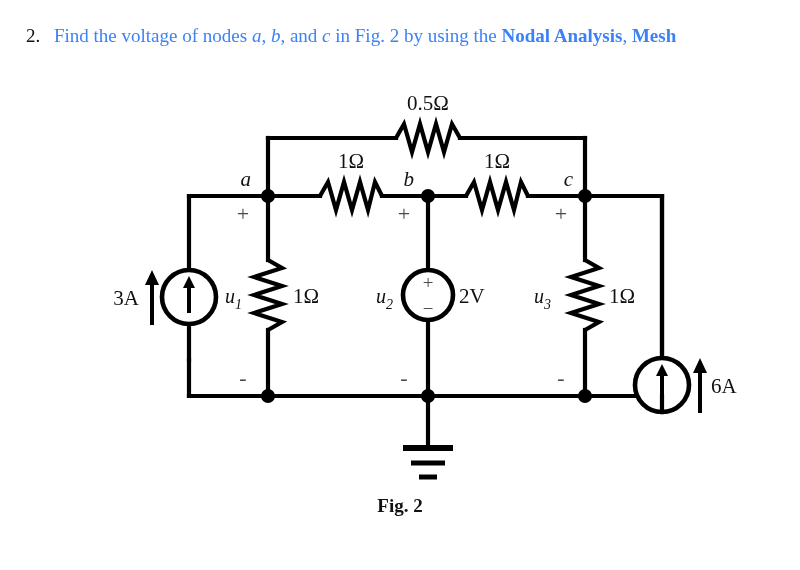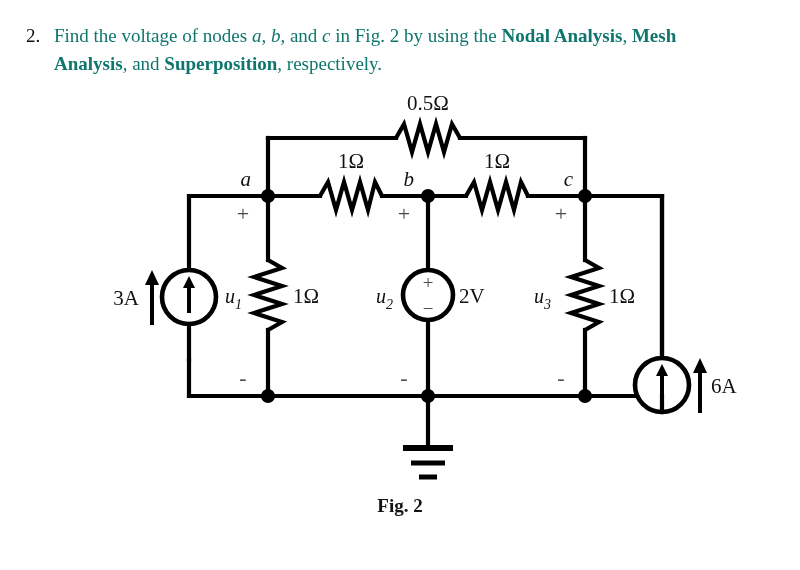--- a/index.html
+++ b/index.html
@@ -32,21 +32,21 @@
     width: 28px;
     flex: 0 0 28px;
     font-size: 19px;
     line-height: 28px;
     color: #111;
   }
   .prob-text {
     flex: 1 1 auto;
     font-size: 19px;
     line-height: 28px;
-    color: #0f766e;
+    color: #3b82f6;
     text-align: left;
   }
   .prob-text .b { font-weight: bold; }
   .prob-text .it { font-style: italic; }
 
   
   #circuit-figure {
     position: absolute;
     left: 0;
     top: 88px;
@@ -129,24 +129,20 @@
 </head>
 <body>
 
 <div id="page">
 
   <div id="problem">
     <div class="prob-row">
       <div class="prob-num">2.</div>
       <div class="prob-text"><span>Find the voltage of nodes </span><span class="it">a</span><span>, </span><span class="it">b,</span><span> and </span><span class="it">c</span><span> in Fig. 2 by using the </span><span class="b">Nodal Analysis</span><span>, </span><span class="b">Mesh</span></div>
     </div>
-    <div class="prob-row">
-      <div class="prob-num"></div>
-      <div class="prob-text"><span class="b">Analysis</span><span>, and </span><span class="b">Superposition</span><span>, respectively.</span></div>
-    </div>
   </div>
 
   <div id="circuit-figure">
     <svg id="circuit-svg" viewBox="0 0 800 445" xmlns="http://www.w3.org/2000/svg">
 
       <path class="wire" d="M 189 108 L 268 108"></path>
       <path class="wire" d="M 189 108 L 189 308"></path>
       <path class="wire" d="M 189 308 L 268 308"></path>
 
       <path class="wire" d="M 268 108 L 320 108"></path>

